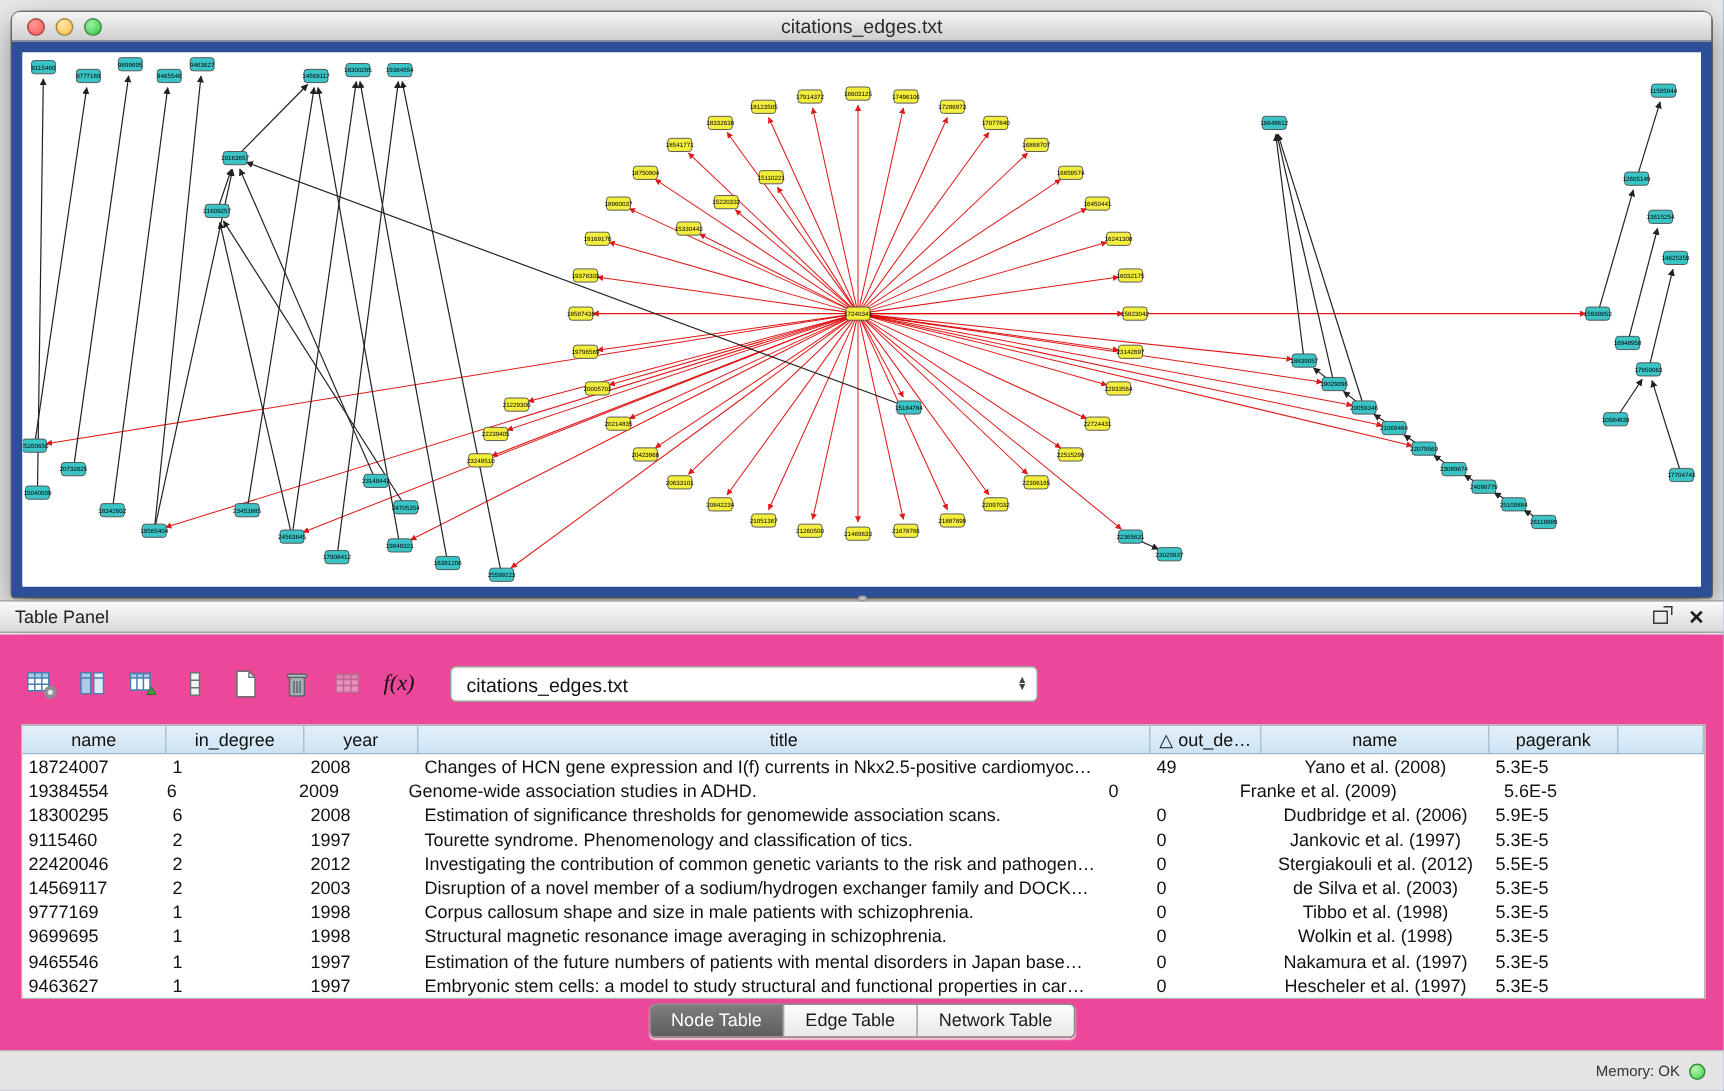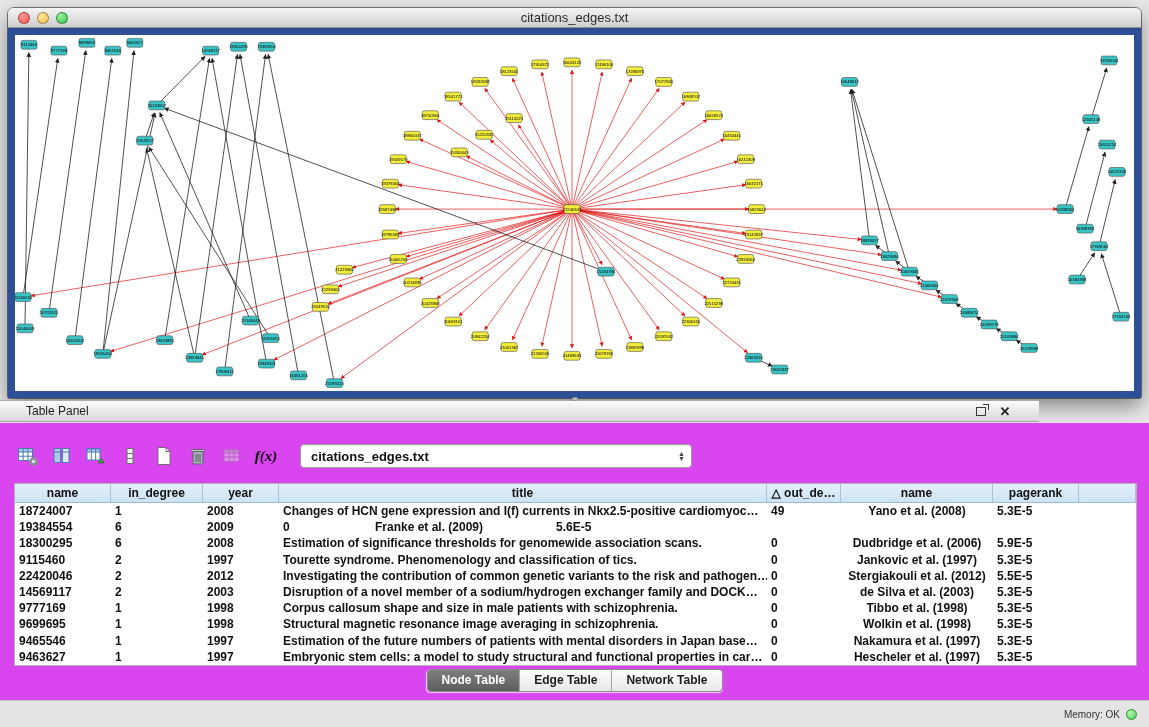--- a/index.html
+++ b/index.html
@@ -16,32 +16,32 @@
   .traffic { position:absolute; left:10px; top:4px; display:flex; gap:7px; }
   .tl { width:12px; height:12px; border-radius:50%; border:1px solid rgba(0,0,0,.35); }
   .tl.red { background:radial-gradient(circle at 35% 30%, #ff9a94, #fc5753); }
   .tl.yel { background:radial-gradient(circle at 35% 30%, #ffe9a8, #fdbc40); }
   .tl.grn { background:radial-gradient(circle at 35% 30%, #9af2a0, #33c748); }
   .net-frame { position:absolute; left:0; top:20px; right:0; bottom:0; border:7px solid #2c4f97; border-radius:0 0 2px 2px; background:#fff; }
   .net-canvas { position:relative; width:100%; height:100%; background:#fff; overflow:hidden; }
   .net-canvas svg { display:block; width:100%; height:100%; }
 
   
-  .panel-header { position:absolute; left:0; top:400px; width:1039px; height:22px;
+  .panel-header { position:absolute; left:0; top:400px; width:1149px; height:22px;
                   background:linear-gradient(#fbfbfb,#d9d9d9); border-top:1px solid #a9a9a9; border-bottom:1px solid #a3a3a3;
-                  display:flex; align-items:center; padding:0 26px; }
+                  display:flex; align-items:center; padding:0 10px; }
   .panel-header .ptitle { font-size:12px; color:#222; }
   .panel-header .spacer { flex:1; }
   .ph-icon { width:16px; height:16px; display:flex; align-items:center; justify-content:center; margin-left:8px; cursor:default; }
   .float-glyph { width:10px; height:9px; border:1.6px solid #3a3a3a; position:relative; }
   .float-glyph:before { content:""; position:absolute; right:-4px; top:-4px; width:5px; height:5px; border-top:1.6px solid #3a3a3a; border-right:1.6px solid #3a3a3a; }
   .close-glyph { font-size:13px; font-weight:bold; color:#1e1e1e; line-height:1; }
   .splitter-dot { position:absolute; left:572px; top:-4px; width:6px; height:4px; border-radius:2px; background:#bdbdbd; border:1px solid #9a9a9a; }
 
-  .panel-body { position:absolute; left:0; top:423px; width:1149px; height:277px; background:#d946ef;font-weight:bold; }
+  .panel-body { position:absolute; left:0; top:423px; width:1149px; height:277px; background:#ec4899; }
 
   
   .toolbar { display:flex; align-items:center; gap:6px; padding:18px 0 0 14px; height:48px; }
   .icon-btn { width:28px; height:26px; display:flex; align-items:center; justify-content:center; border-radius:4px; }
   .icon-btn svg { display:block; }
   .fx-btn { font-family:"Liberation Serif", serif; font-style:italic; font-size:15px; color:#111; padding:0 6px; }
   .combo { margin-left:14px; width:392px; height:24px; background:#fff; border:1px solid #9f9f9f; border-radius:4px;
            display:flex; align-items:center; padding:0 6px 0 10px; font-size:13px; color:#111;
            box-shadow:inset 0 1px 2px rgba(0,0,0,.08); }
   .combo .cval { flex:1; white-space:nowrap; overflow:hidden; }
@@ -645,20 +645,21 @@
           <div class="td" style="width: 488px;">Changes of HCN gene expression and I(f) currents in Nkx2.5-positive cardiomyoc…</div>
           <div class="td" style="width: 74px;">49</div>
           <div class="td center" style="width: 152px;">Yano et al. (2008)</div>
           <div class="td" style="width: 86px;">5.3E-5</div>
           <div class="td" style="width: 57px;"></div>
         </div>
         <div class="tr">
           <div class="td" style="width: 96px;">19384554</div>
           <div class="td" style="width: 92px;">6</div>
           <div class="td" style="width: 76px;">2009</div>
+          <div class="td" style="width: 488px;">Genome-wide association studies in ADHD.</div>
           <div class="td" style="width: 74px;">0</div>
           <div class="td center" style="width: 152px;">Franke et al. (2009)</div>
           <div class="td" style="width: 86px; margin-left: 47px;">5.6E-5</div>
           <div class="td" style="width: 57px;"></div>
         </div>
         <div class="tr">
           <div class="td" style="width: 96px;">18300295</div>
           <div class="td" style="width: 92px;">6</div>
           <div class="td" style="width: 76px;">2008</div>
           <div class="td" style="width: 488px;">Estimation of significance thresholds for genomewide association scans.</div>

